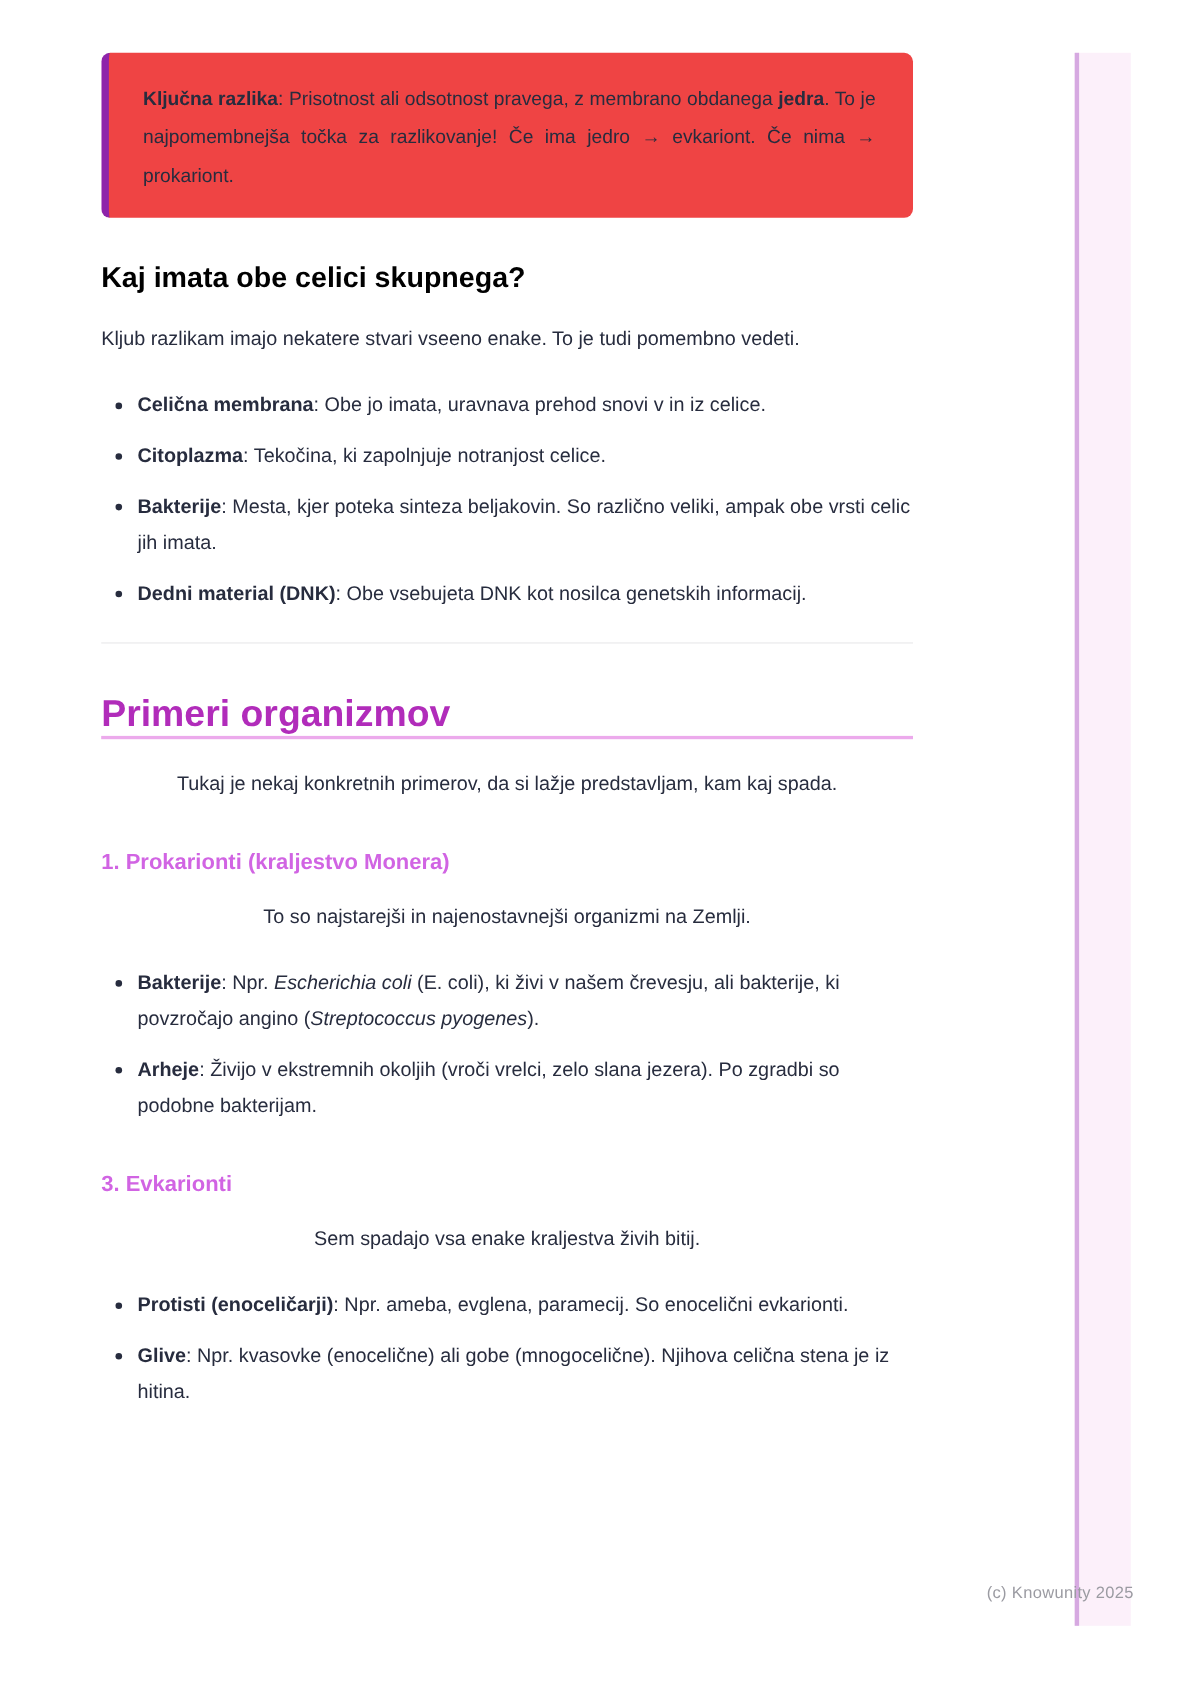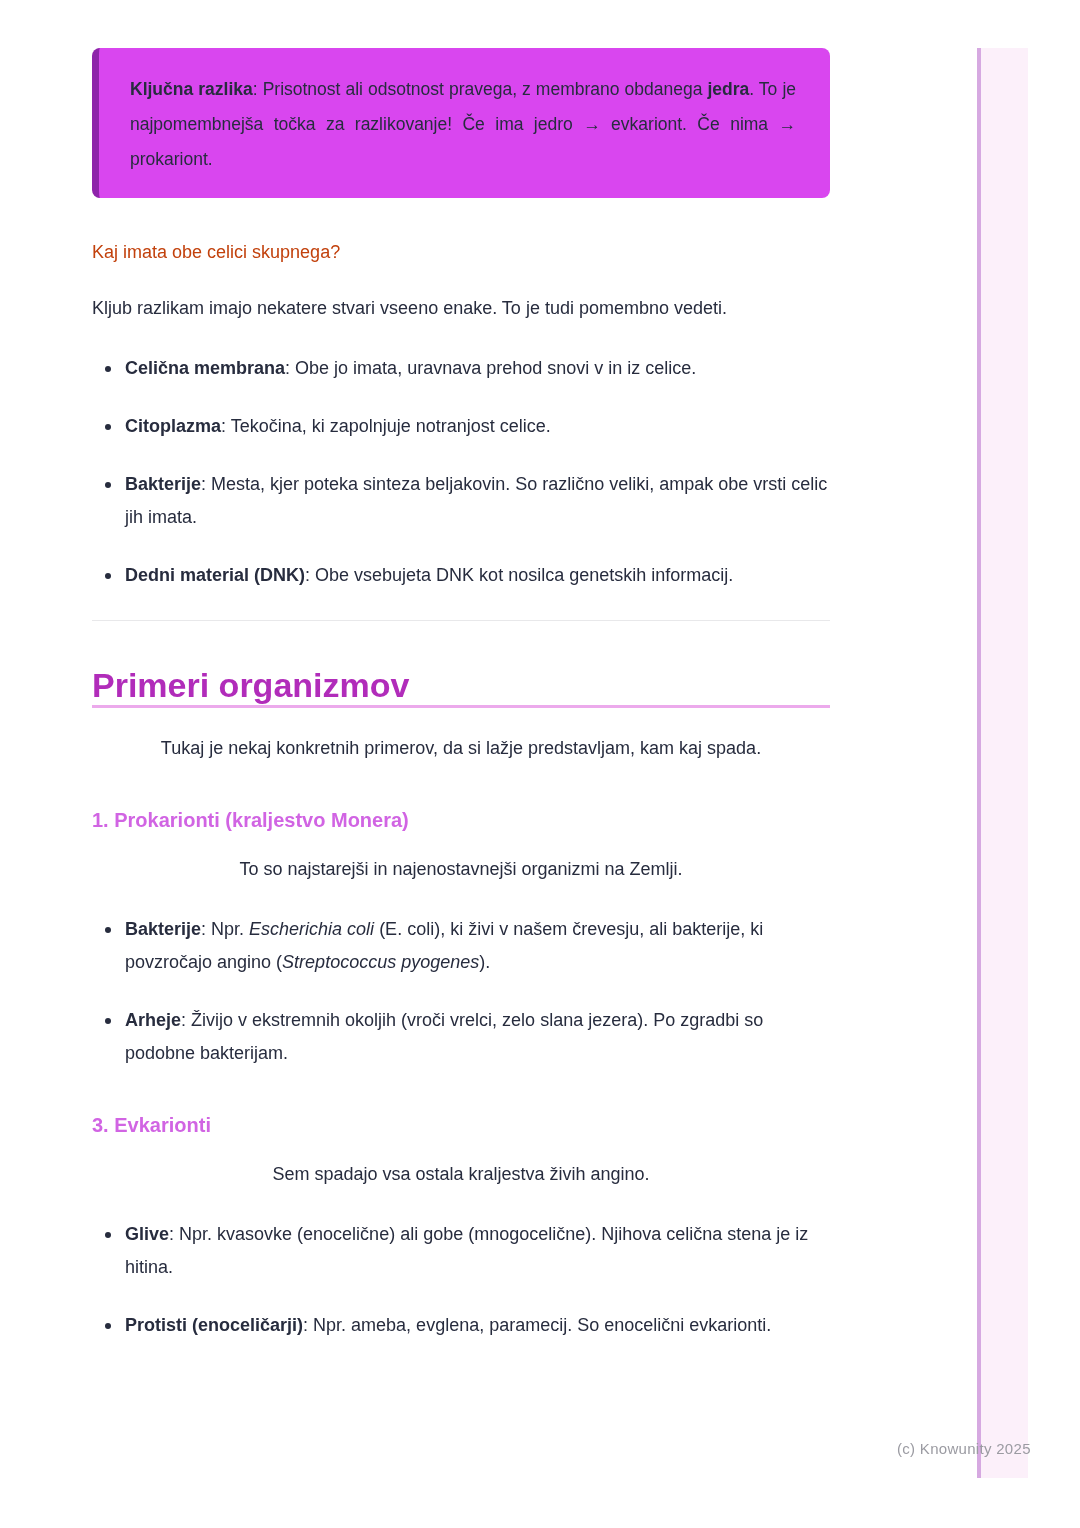--- a/index.html
+++ b/index.html
@@ -23,21 +23,21 @@
   }
 
   .content {
     position: absolute;
     left: 92px; top: 48px;
     width: 738px;
     z-index: 1;
   }
 
   .callout {
-    background: #d946ef;
+    background: #ef4444;
     border-left: 7px solid #8e24aa;
     border-radius: 8px;
     padding: 24px 34px 21px 31px;
   }
   .callout p {
     margin: 0;
     font-size: 17.5px;
     line-height: 35px;
     text-align: justify;
   }
@@ -45,24 +45,24 @@
   h1 {
     margin: 44px 0 0;
     font-size: 34px;
     line-height: 40px;
     font-weight: 700;
     color: #b12cba;
     border-bottom: 3px solid #ecaaec;
   }
   h2 {
     margin: 38px 0 0;
-    font-size: 18px;
+    font-size: 26px;
     line-height: 32px;
-    font-weight: 400;
-    color: #c2410c;
+    font-weight: 700;
+    color: #000000;
   }
   h3 {
     margin: 40px 0 0;
     font-size: 20px;
     line-height: 30px;
     font-weight: 700;
     color: #d164e3;
   }
 
   .para {
@@ -77,21 +77,21 @@
   ul.bullets {
     list-style: none;
     margin: 27px 0 0;
     padding: 0;
   }
   ul.bullets li {
     position: relative;
     padding-left: 33px;
     font-size: 18px;
     line-height: 33px;
-    margin-top: 25px;
+    margin-top: 13px;
   }
   ul.bullets li:first-child { margin-top: 16px; }
   ul.bullets li::before {
     content: "";
     position: absolute;
     left: 13px; top: 13.5px;
     width: 6px; height: 6px;
     border-radius: 50%;
     background: #272c3e;
   }
@@ -145,22 +145,22 @@
 
   <h3>1. Prokarionti (kraljestvo Monera)</h3>
   <p class="para tight">To so najstarejši in najenostavnejši organizmi na Zemlji.</p>
 
   <ul class="bullets">
     <li><span class="rb">Bakterije</span><span>: Npr. </span><span class="ri">Escherichia coli</span><span> (E. coli), ki živi v našem črevesju, ali bakterije, ki povzročajo angino (</span><span class="ri">Streptococcus pyogenes</span><span>).</span></li>
     <li><span class="rb">Arheje</span><span>: Živijo v ekstremnih okoljih (vroči vrelci, zelo slana jezera). Po zgradbi so podobne bakterijam.</span></li>
   </ul>
 
   <h3>3. Evkarionti</h3>
-  <p class="para tight">Sem spadajo vsa ostala kraljestva živih angino.</p>
+  <p class="para tight">Sem spadajo vsa enake kraljestva živih bitij.</p>
 
   <ul class="bullets">
+    <li><span class="rb">Protisti (enoceličarji)</span><span>: Npr. ameba, evglena, paramecij. So enocelični evkarionti.</span></li>
     <li><span class="rb">Glive</span><span>: Npr. kvasovke (enocelične) ali gobe (mnogocelične). Njihova celična stena je iz hitina.</span></li>
-    <li><span class="rb">Protisti (enoceličarji)</span><span>: Npr. ameba, evglena, paramecij. So enocelični evkarionti.</span></li>
   </ul>
 
 </main>
 
 <div class="watermark">(c) Knowunity 2025</div>
 
 </body></html>

